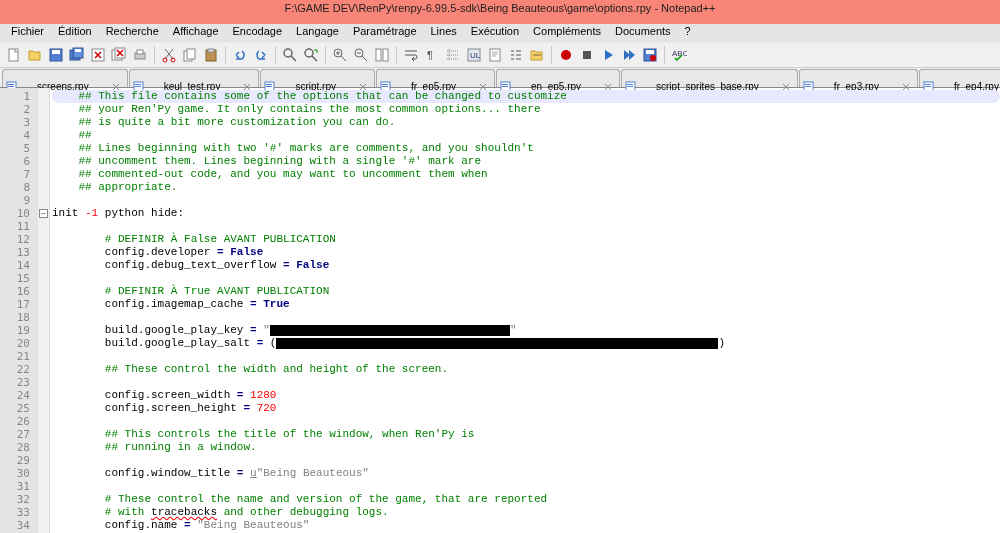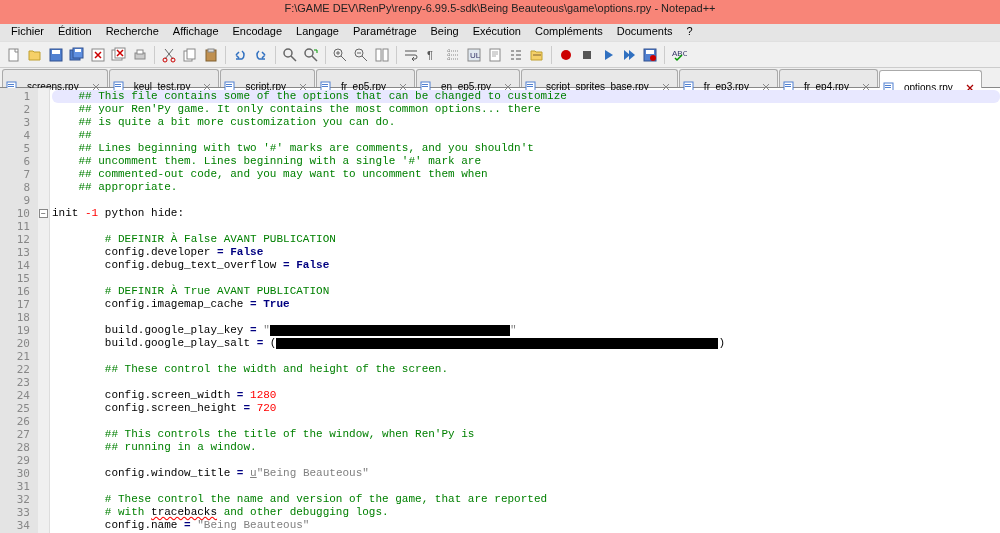--- a/index.html
+++ b/index.html
@@ -5,21 +5,21 @@
 * { margin: 0; padding: 0; box-sizing: border-box; }
 body { font-family: "Segoe UI", Tahoma, sans-serif; font-size: 11px; background: #fff; overflow: hidden; width: 1000px; height: 533px; position: relative; }
 .titlebar { background: #f88578; height: 24px; text-align: center; line-height: 16px; font-size: 11px; color: #222; }
 .menubar { background: #e5e5e5; height: 18px; display: flex; padding: 0 4px; border-bottom: 1px solid #e0e0e0; }
 .menubar span { padding: 1px 7px; cursor: default; font-size: 11px; }
 .toolbar { background: #f0f0f0; height: 26px; display: flex; align-items: center; padding: 0 4px; border-bottom: 1px solid #ccc; gap: 1px; }
 .tbtn { width: 20px; height: 20px; display: flex; align-items: center; justify-content: center; border: 1px solid transparent; border-radius: 2px; }
 .tbtn svg { width: 16px; height: 16px; }
 .tsep { width: 1px; height: 18px; background: #ccc; margin: 0 3px; }
 .tabbar { background: #f0f0f0; height: 20px; display: flex; align-items: flex-end; border-bottom: 1px solid #888; padding-left: 2px; }
-.tab { display: flex; align-items: center; height: 18px; padding: 16px 6px 0 3px; margin-right: 1px; font-size: 10px; background: #e8e8e8; border: 1px solid #aaa; border-bottom: none; border-radius: 3px 3px 0 0; gap: 9px; cursor: default; }
+.tab { display: flex; align-items: center; height: 18px; padding: 16px 6px 0 3px; margin-right: 1px; font-size: 10px; background: #e8e8e8; border: 1px solid #aaa; border-bottom: none; border-radius: 3px 3px 0 0; gap: 19px; cursor: default; }
 .tab.active { background: #fff; position: relative; top: 1px; }
 .tabicon { width: 12px; height: 12px; display: flex; align-items: center; justify-content: center; }
 .tabclose { width: 10px; height: 10px; margin-left: 3px; display: flex; align-items: center; justify-content: center; }
 .editor { display: flex; height: calc(533px - 16px - 18px - 26px - 20px); background: #fff; }
 .gutter { width: 38px; background: #e4e4e4; text-align: right; padding-right: 8px; color: #888; font-family: Consolas, monospace; font-size: 11px; line-height: 13px; padding-top: 2px; position: relative; }
 .foldcol { width: 12px; background: #f0f0f0; border-right: 1px solid #ddd; font-family: Consolas, monospace; font-size: 11px; line-height: 13px; padding-top: 2px; position: relative; }
 .foldbox { position: absolute; left: 1px; width: 9px; height: 9px; border: 1px solid #888; background: #fff; font-size: 8px; text-align: center; line-height: 7px; color: #555; }
 .code { flex: 1; font-family: Consolas, "Courier New", monospace; font-size: 11px; line-height: 13px; padding-top: 2px; padding-left: 2px; white-space: pre; position: relative; }
 .line { height: 13px; position: relative; }
 .hl { background: #e8e8ff; border-radius: 6px; }
@@ -41,21 +41,21 @@
 </div>
 
 <div class="menubar" id="menubar">
     <span>Fichier</span>
     <span>Édition</span>
     <span>Recherche</span>
     <span>Affichage</span>
     <span>Encodage</span>
     <span>Langage</span>
     <span>Paramétrage</span>
-    <span>Being</span>
+    <span>Lines</span>
     <span>Exécution</span>
     <span>Compléments</span>
     <span>Documents</span>
     <span>?</span>
   </div>
 
 <div class="toolbar">
   <div class="tbtn">
       <svg viewBox="0 0 16 16">
         <rect x="3" y="2" width="9" height="12" fill="#fff" stroke="#888"></rect>

